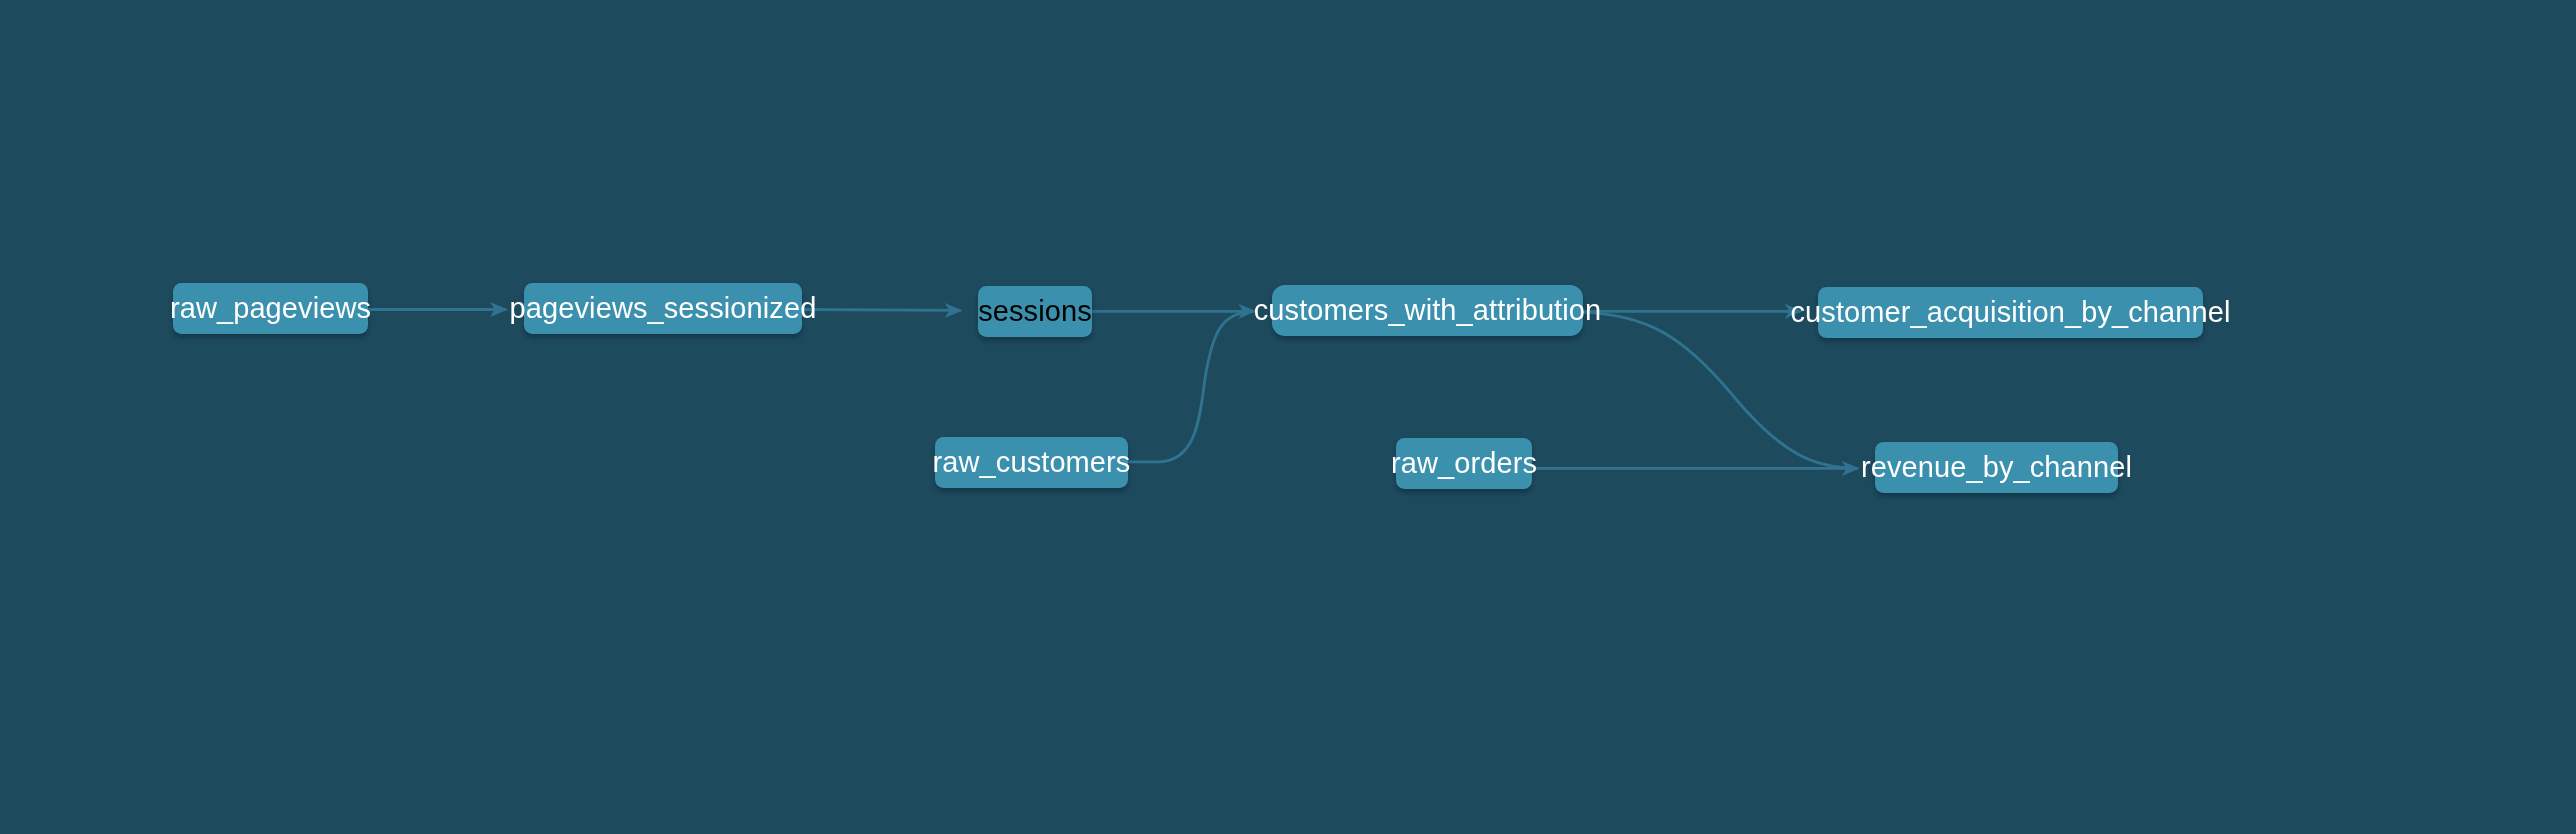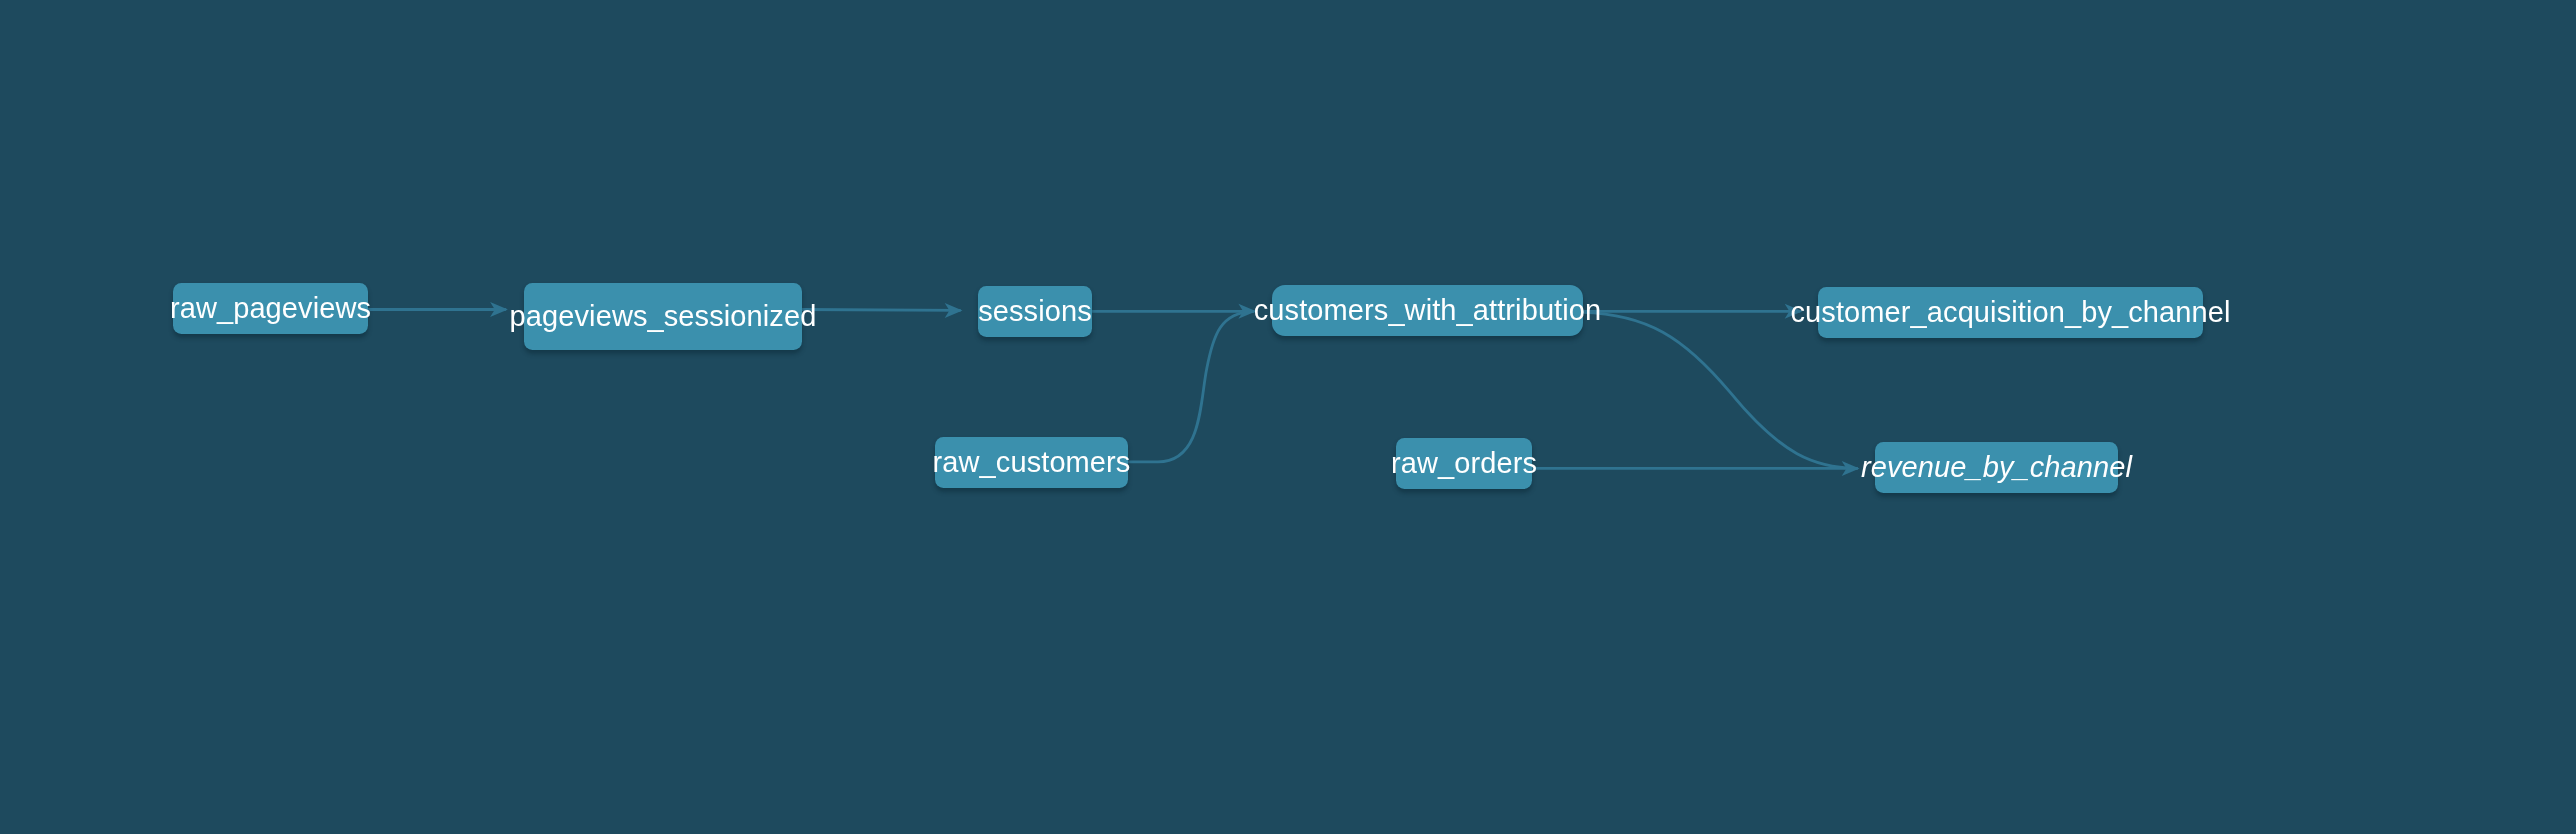--- a/index.html
+++ b/index.html
@@ -81,37 +81,37 @@
         <polygon points="1343,333 1324,325 1329,333 1324,341" class="edge-arrow" fill="#2f7390"></polygon>
         <polygon points="1927,333 1908,325 1913,333 1908,341" class="edge-arrow" fill="#2f7390"></polygon>
         <polygon points="1988,501 1969,493 1974,501 1969,509" class="edge-arrow" fill="#2f7390"></polygon>
       </g>
   </svg>
 
   <div id="nodes-layer">
       <div class="node" style="left: 173px; top: 283px; width: 195px; height: 51px; background: rgb(59, 144, 173);">
         <span class="node-label" style="color: rgb(255, 255, 255);">raw_pageviews</span>
       </div>
-      <div class="node" style="left: 524px; top: 283px; width: 278px; height: 67px; background: rgb(59, 144, 173);">
+      <div class="node" style="left: 524px; top: 283px; width: 278px; height: 51px; background: rgb(59, 144, 173);">
         <span class="node-label" style="color: rgb(255, 255, 255);">pageviews_sessionized</span>
       </div>
       <div class="node" style="left: 978px; top: 286px; width: 114px; height: 51px; background: rgb(59, 144, 173);">
-        <span class="node-label" style="color: #ffffff; text-align: right;">sessions</span>
+        <span class="node-label" style="color: #000000; text-align: right;">sessions</span>
       </div>
       <div class="node" style="left: 1272px; top: 285px; width: 311px; height: 51px; background: rgb(59, 144, 173); border-radius: 13px;">
         <span class="node-label" style="color: rgb(255, 255, 255);">customers_with_attribution</span>
       </div>
       <div class="node" style="left: 1818px; top: 287px; width: 385px; height: 51px; background: rgb(59, 144, 173);">
         <span class="node-label" style="color: rgb(255, 255, 255);">customer_acquisition_by_channel</span>
       </div>
       <div class="node" style="left: 935px; top: 437px; width: 193px; height: 51px; background: rgb(59, 144, 173);">
         <span class="node-label" style="color: rgb(255, 255, 255);">raw_customers</span>
       </div>
       <div class="node" style="left: 1356px; top: 438px; width: 136px; height: 51px; background: rgb(59, 144, 173); margin-left: 40px;">
         <span class="node-label" style="color: rgb(255, 255, 255);">raw_orders</span>
       </div>
-      <div class="node" style="left: 1875px; top: 442px; width: 243px; height: 51px; background: rgb(59, 144, 173); font-style: italic;">
+      <div class="node" style="left: 1875px; top: 442px; width: 243px; height: 51px; background: rgb(59, 144, 173);">
         <span class="node-label" style="color: rgb(255, 255, 255);">revenue_by_channel</span>
       </div>
     </div>
 
 </div>
 
 
 </body></html>

